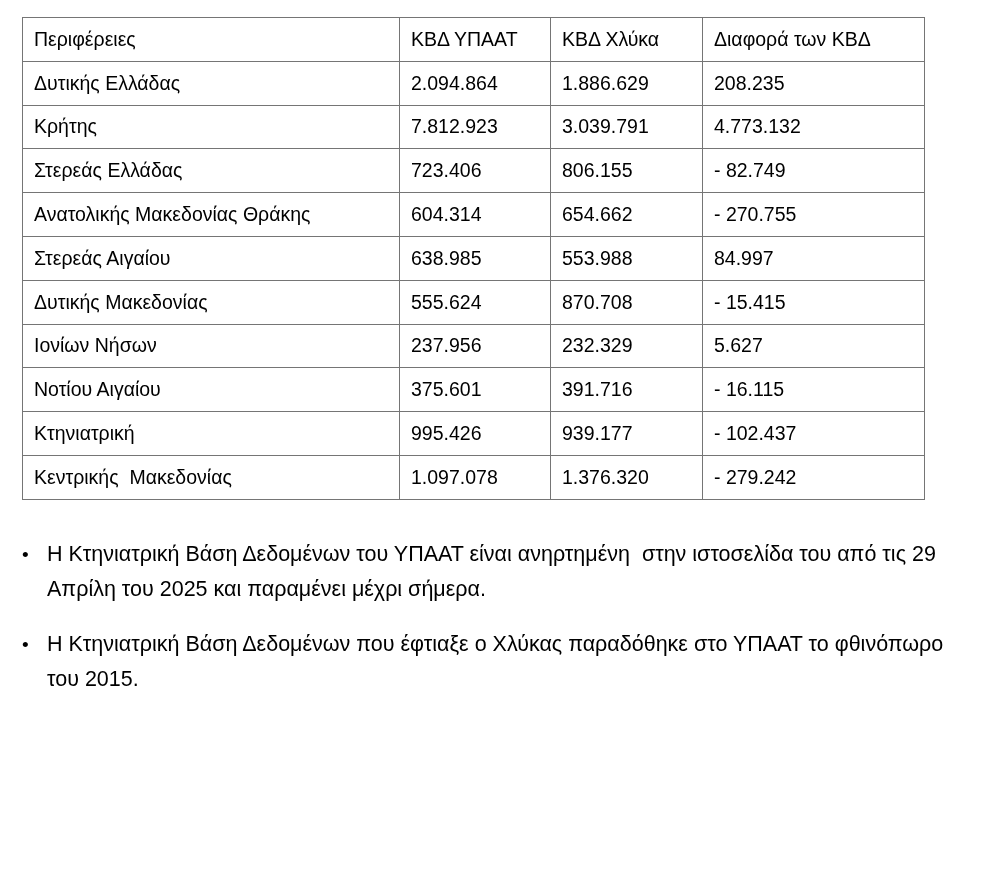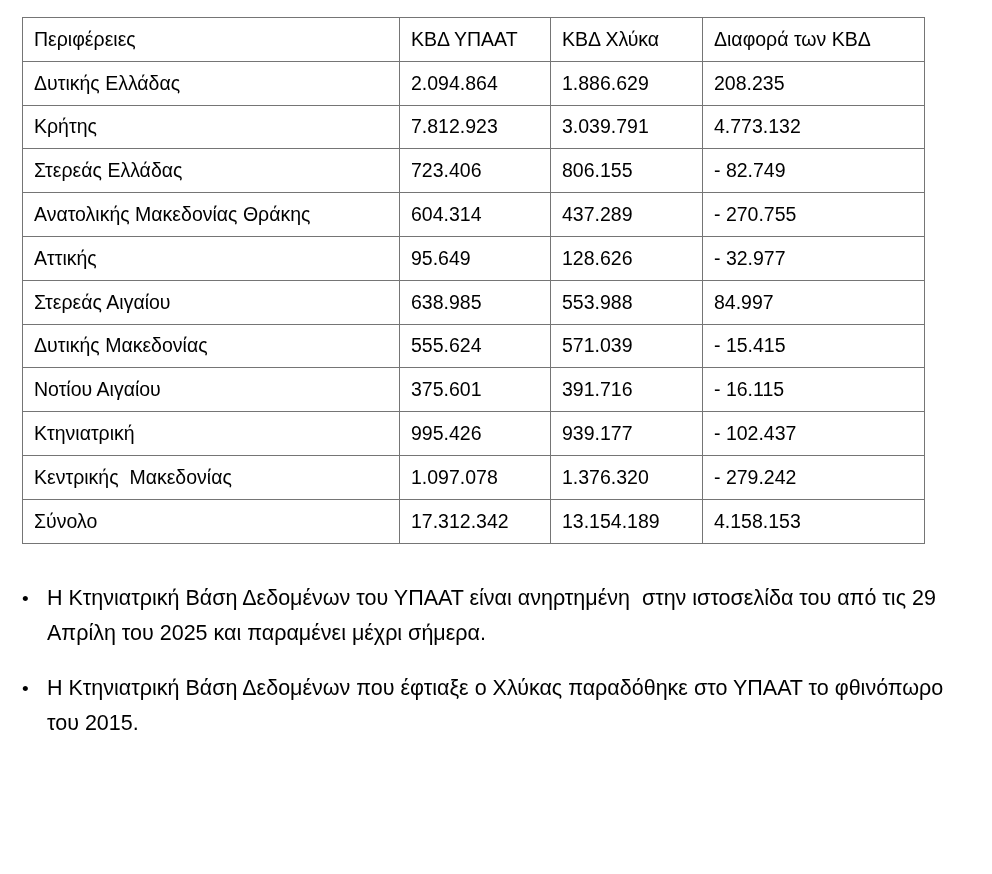--- a/index.html
+++ b/index.html
@@ -96,65 +96,59 @@
         </tr>
         <tr>
           <td>Στερεάς Ελλάδας</td>
           <td>723.406</td>
           <td>806.155</td>
           <td>- 82.749</td>
         </tr>
         <tr>
           <td>Ανατολικής Μακεδονίας Θράκης</td>
           <td>604.314</td>
-          <td>437.289</td>
+          <td>654.662</td>
           <td>- 270.755</td>
-        </tr>
-        <tr>
-          <td>Αττικής</td>
-          <td>95.649</td>
-          <td>128.626</td>
-          <td>- 32.977</td>
         </tr>
         <tr>
           <td>Στερεάς Αιγαίου</td>
           <td>638.985</td>
           <td>553.988</td>
           <td>84.997</td>
         </tr>
         <tr>
           <td>Δυτικής Μακεδονίας</td>
           <td>555.624</td>
-          <td>571.039</td>
+          <td>870.708</td>
           <td>- 15.415</td>
+        </tr>
+        <tr>
+          <td>Ιονίων Νήσων</td>
+          <td>237.956</td>
+          <td>232.329</td>
+          <td>5.627</td>
         </tr>
         <tr>
           <td>Νοτίου Αιγαίου</td>
           <td>375.601</td>
           <td>391.716</td>
           <td>- 16.115</td>
         </tr>
         <tr>
           <td>Κτηνιατρική</td>
           <td>995.426</td>
           <td>939.177</td>
           <td>- 102.437</td>
         </tr>
         <tr>
           <td>Κεντρικής  Μακεδονίας</td>
           <td>1.097.078</td>
           <td>1.376.320</td>
           <td>- 279.242</td>
         </tr>
-        <tr>
-          <td>Σύνολο</td>
-          <td>17.312.342</td>
-          <td>13.154.189</td>
-          <td>4.158.153</td>
-        </tr>
       </tbody>
   </table>
 
   <ul class="notes">
       <li>
         <span class="bullet">•</span>
         <span class="note-text">Η Κτηνιατρική Βάση Δεδομένων του ΥΠΑΑΤ είναι ανηρτημένη  στην ιστοσελίδα του από τις 29 Απρίλη του 2025 και παραμένει μέχρι σήμερα.</span>
       </li>
       <li>
         <span class="bullet">•</span>

